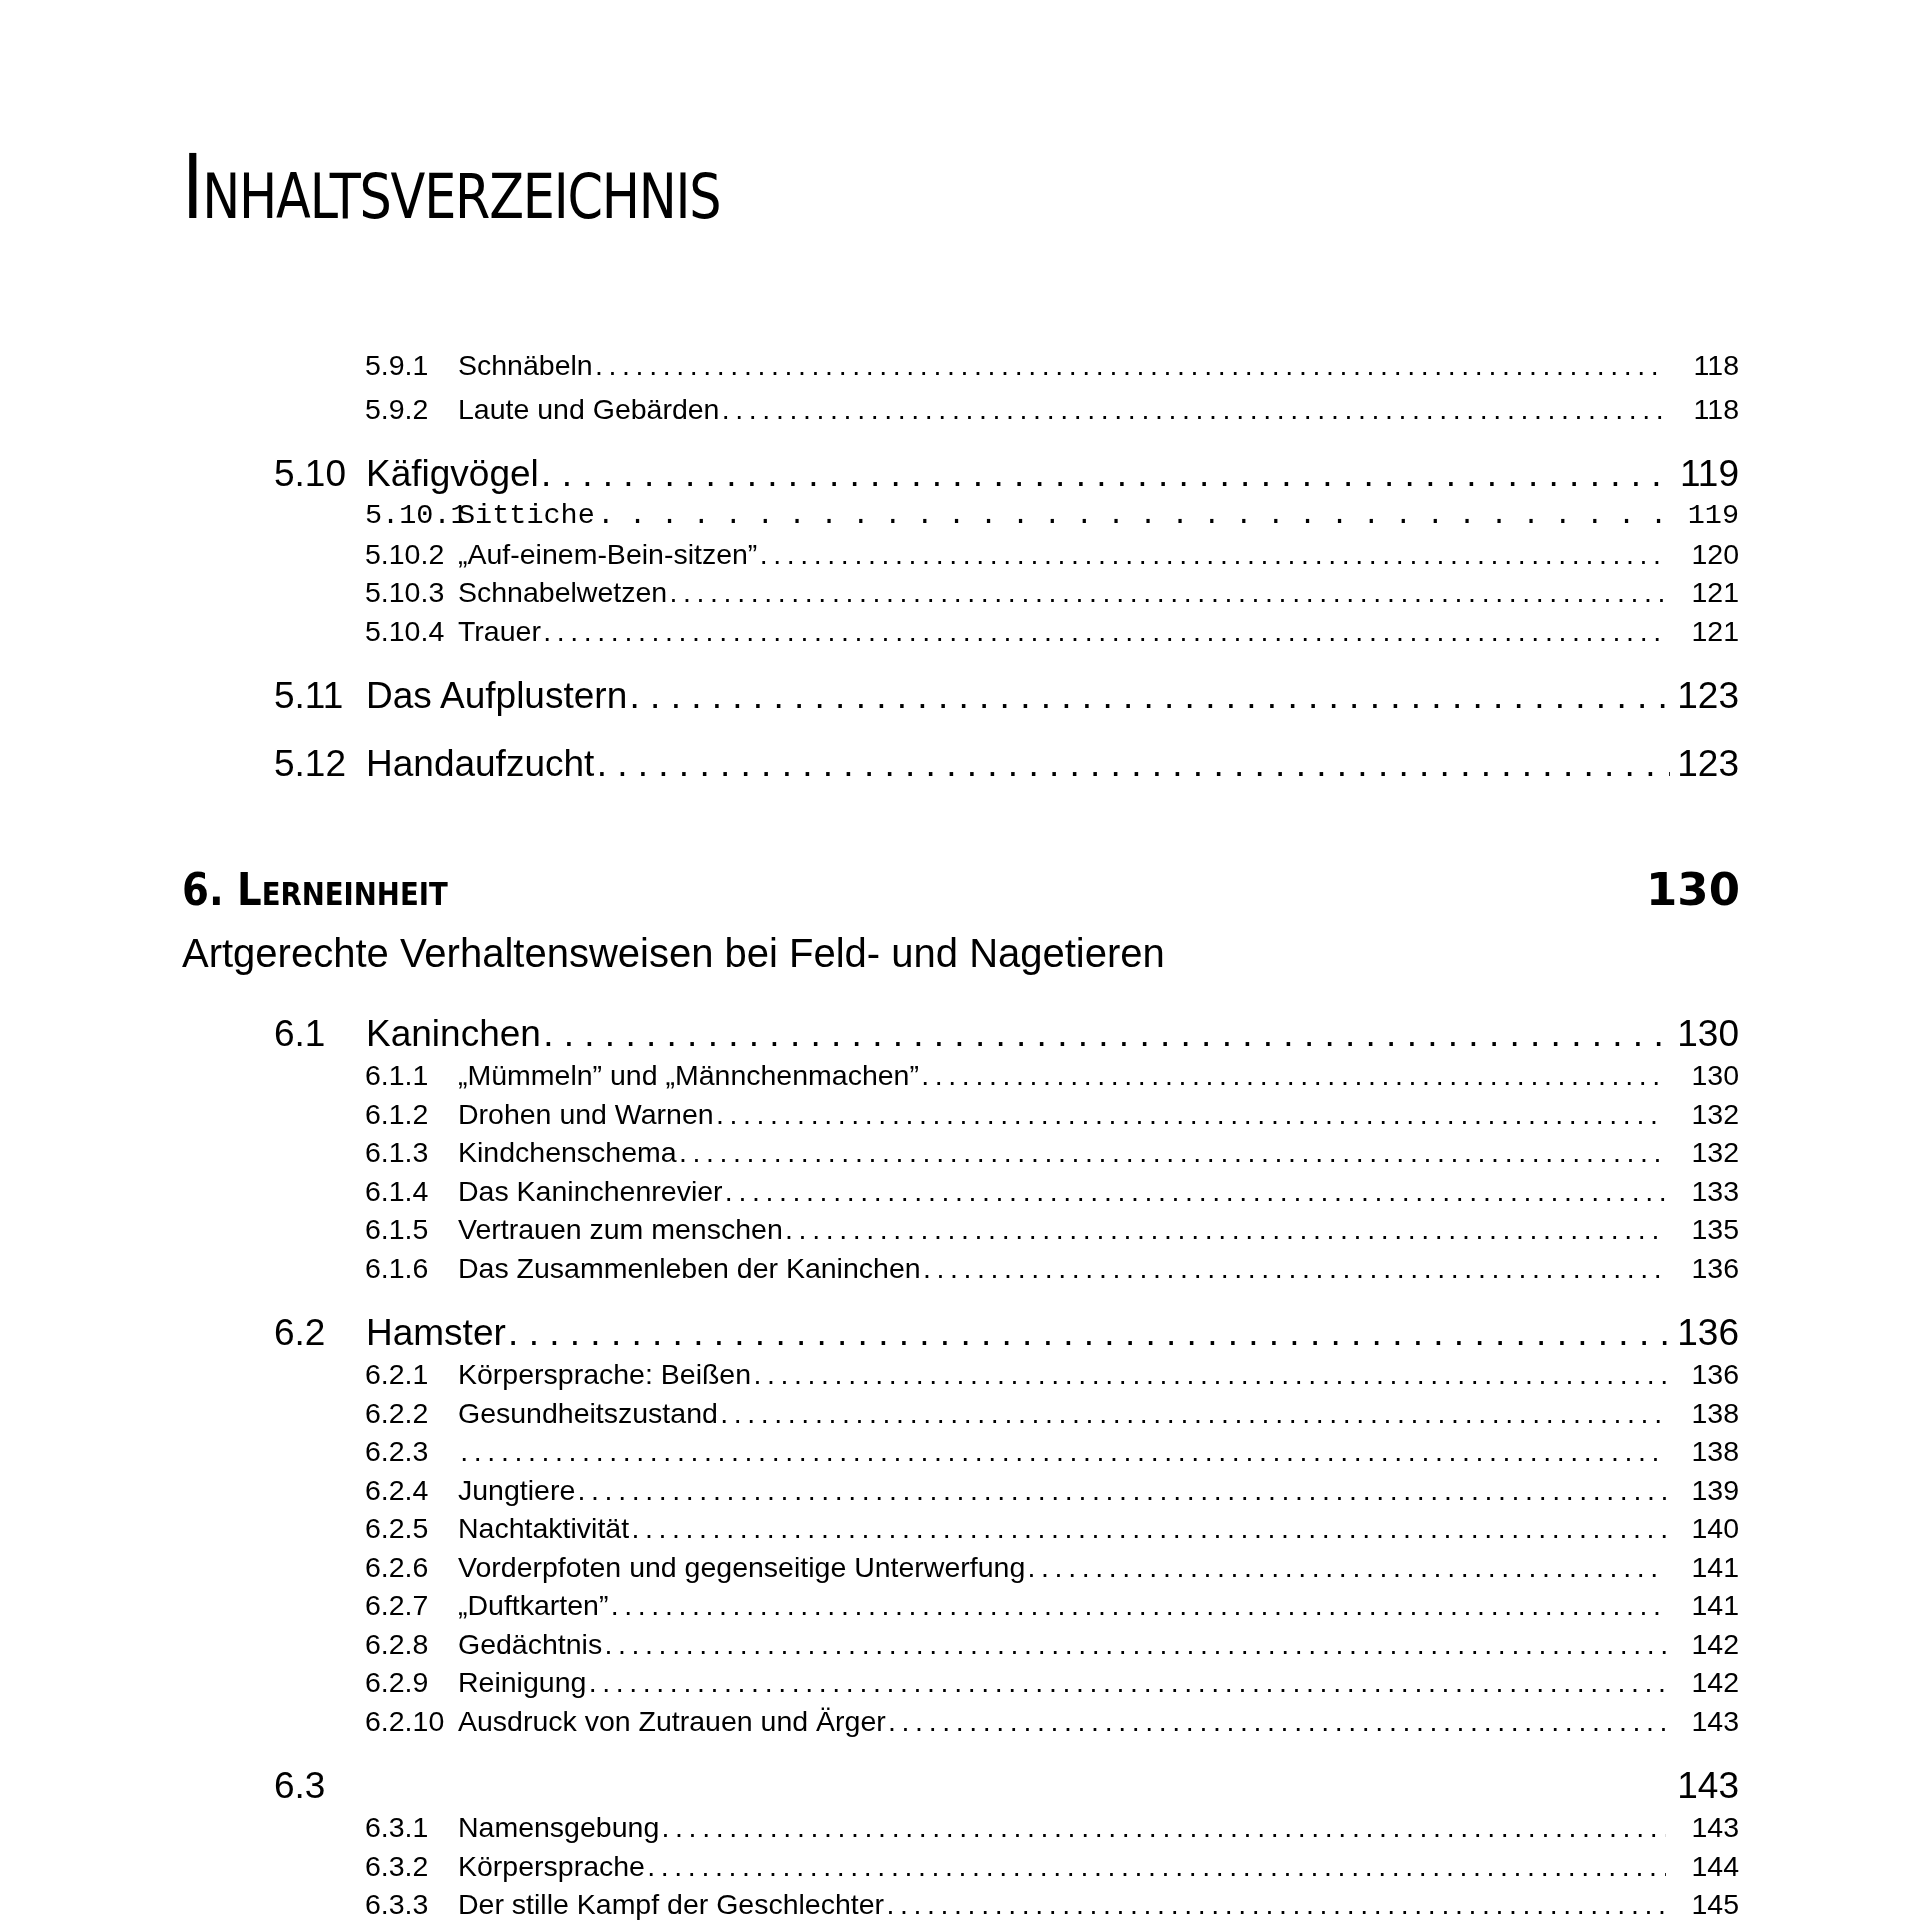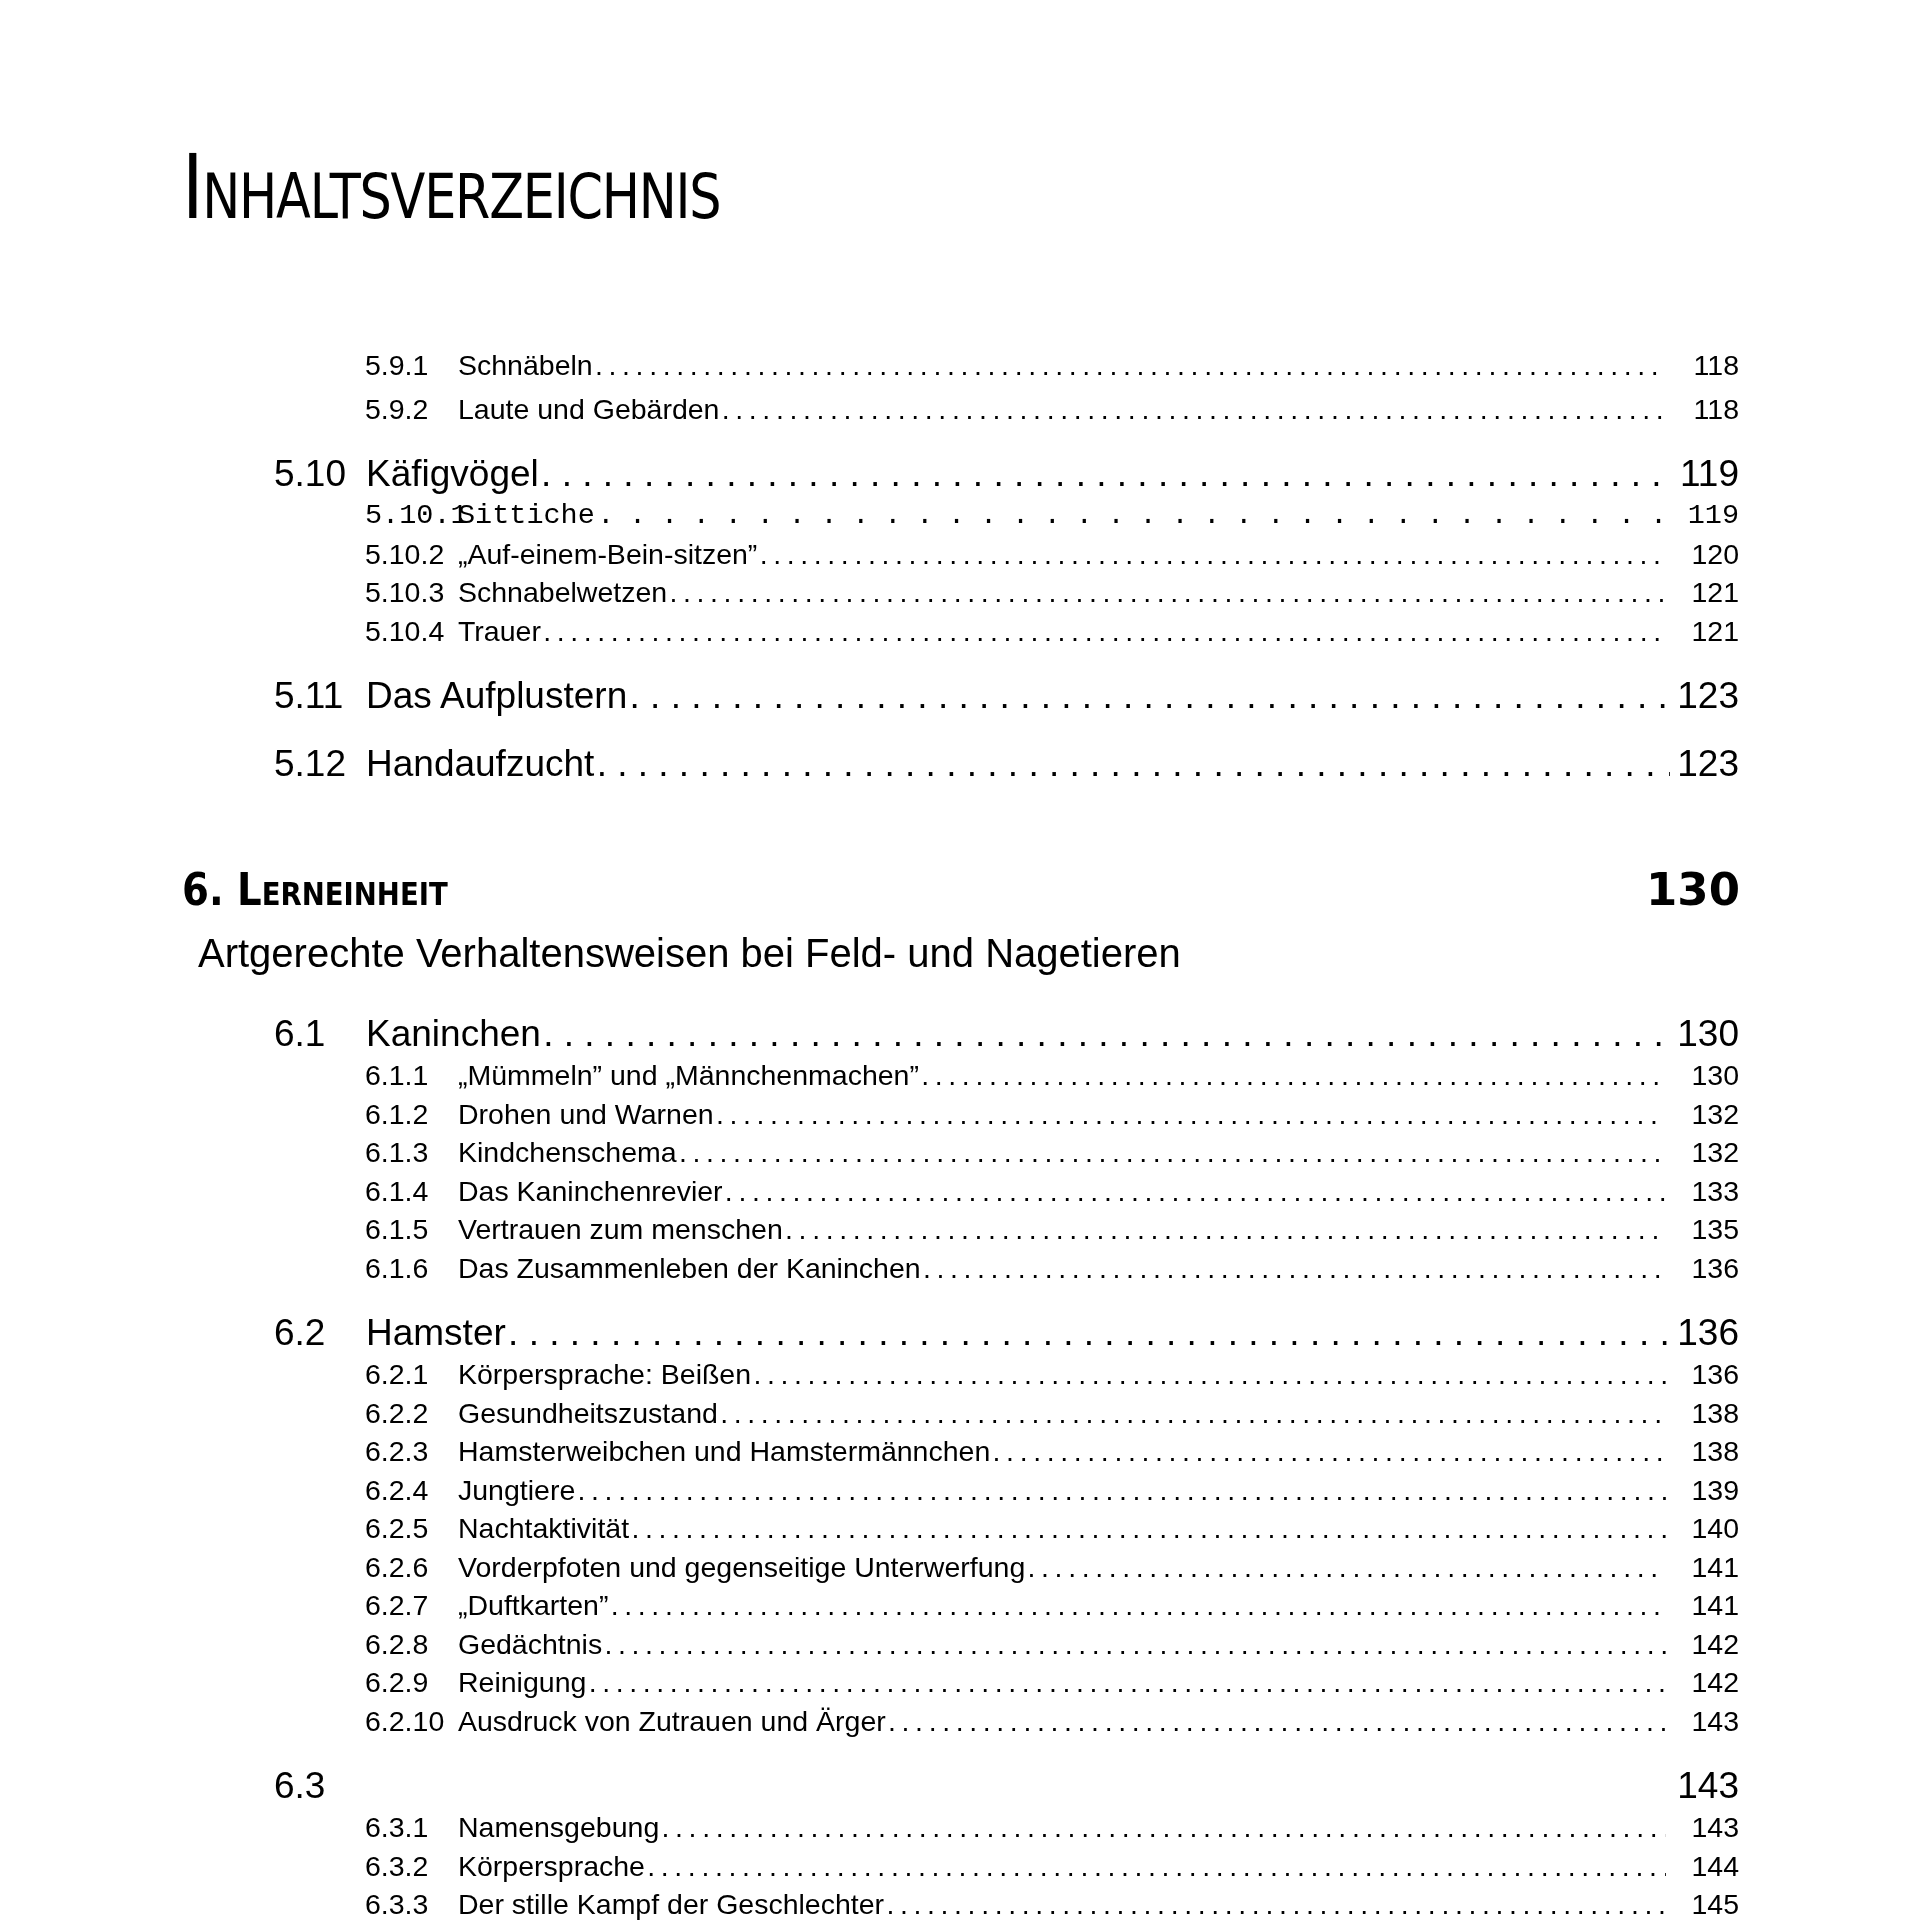--- a/index.html
+++ b/index.html
@@ -45,21 +45,21 @@
   
   .chapter {
     position: absolute; left: 182px; top: 863px; width: 1558px;
     font-family: "DejaVu Sans", sans-serif; font-weight: bold; font-size: 45px;
     display: flex; justify-content: space-between; align-items: baseline;
   }
   .chapter .ch-title { font-variant: small-caps; transform: scaleX(0.86); transform-origin: left center; }
   .chapter .ch-page { font-family: "DejaVu Sans", sans-serif; }
   .chapter-subtitle {
     position: absolute; left: 182px; top: 931px;
-    font-family: "Liberation Sans", sans-serif; font-size: 40px; white-space: nowrap; margin-left: 16px;
+    font-family: "Liberation Sans", sans-serif; font-size: 40px; white-space: nowrap;
   }
 </style>
 </head>
 <body>
 
 <h1 class="page-title">Inhaltsverzeichnis</h1>
 
 <div class="toc">
   <div id="toc-before">
       <div class="row lvl3" style="top: 349px;">
@@ -219,21 +219,20 @@
         <span class="num">6.2.2</span>
         <span class="label-wrap">
           <span class="label">Gesundheitszustand</span>
           <span class="leader"></span>
         </span>
         <span class="page">138</span>
       </div>
       <div class="row lvl3" style="top: 1435px;">
         <span class="num">6.2.3</span>
         <span class="label-wrap">
-          <span class="label">Hamsterweibchen und Hamstermännchen</span>
           <span class="leader"></span>
         </span>
         <span class="page">138</span>
       </div>
       <div class="row lvl3" style="top: 1474px;">
         <span class="num">6.2.4</span>
         <span class="label-wrap">
           <span class="label">Jungtiere</span>
           <span class="leader"></span>
         </span>

